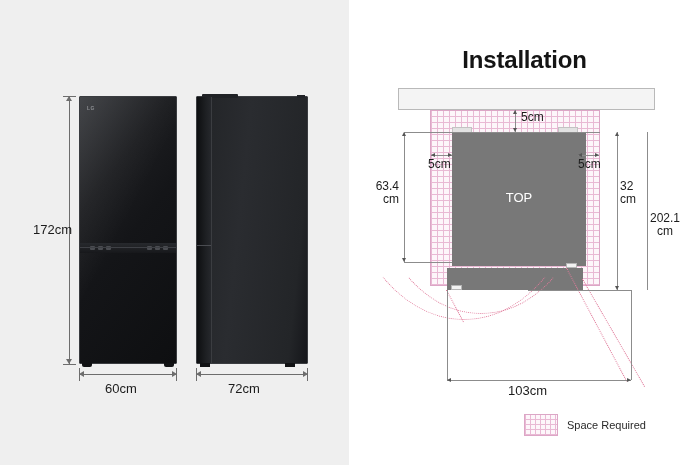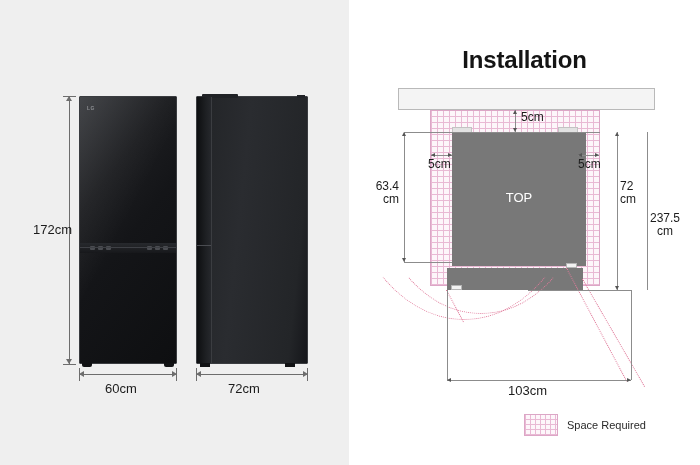--- a/index.html
+++ b/index.html
@@ -261,27 +261,27 @@
   <div class="cl-label" style="left:367px;top:180px;text-align:right;width:32px;">
     <span>63.4</span><br>
     <span>cm</span>
   </div>
 
   <div class="callout callout-v" style="left:617px;top:132px;height:158px;"></div>
   <div class="callout callout-h" style="left:600px;top:290px;width:31px;"></div>
   <div class="arrow arrow-p-up" style="left:614.5px;top:132px;"></div>
   <div class="arrow arrow-p-down" style="left:614.5px;top:286px;"></div>
   <div class="cl-label" style="left:620px;top:180px;">
-    <span>72</span><br>
+    <span>32</span><br>
     <span>cm</span>
   </div>
 
   <div class="callout callout-v" style="left:647px;top:132px;height:158px;"></div>
   <div class="cl-label" style="left:650px;top:212px;">
-    <span>237.5</span><br>
+    <span>202.1</span><br>
     <span style="display:block;text-align:center;">cm</span>
   </div>
 
   <div class="callout callout-h" style="left:447px;top:380px;width:184px;"></div>
   <div class="arrow arrow-p-left" style="left:447px;top:377.5px;"></div>
   <div class="arrow arrow-p-right" style="left:627px;top:377.5px;"></div>
   <div class="cl-label" style="left:508px;top:384px;font-size:13px;">103cm</div>
 
   <div class="legend2">
     <div class="sw sw-space"></div>

